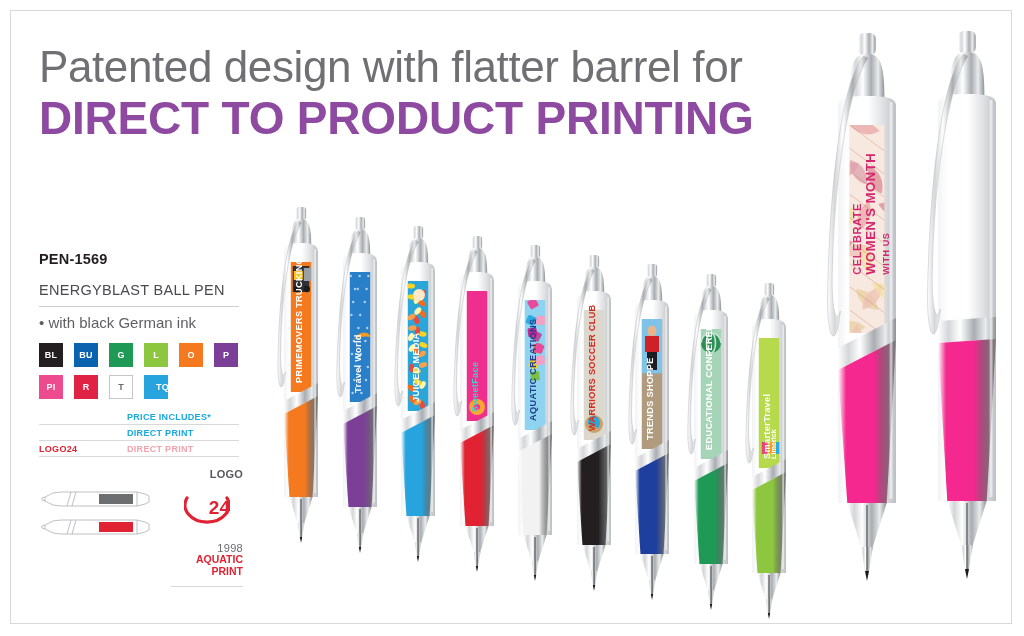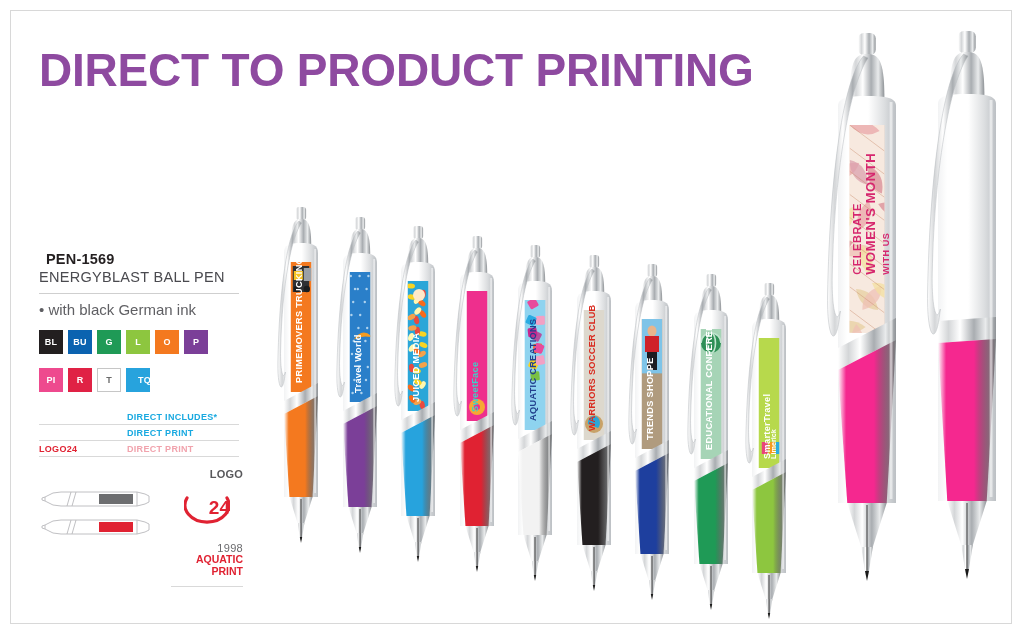--- a/index.html
+++ b/index.html
@@ -57,42 +57,41 @@
     position: absolute;
     left: 28px;
     top: 240px;
     width: 200px;
   }
   #info .sku {
     font-size: 14.5px;
     font-weight: 700;
     color: #231f20;
     letter-spacing: 0.2px;
-    margin-left: 7px;
   }
   #info .pname {
     font-size: 14.5px;
     font-weight: 400;
     color: #4a4a4f;
     letter-spacing: 0.3px;
-    margin-top: 2px;
+    margin-top: 15px;
   }
   #info .rule {
     height: 1px;
     background: #cfcfcf;
     margin: 8px 0 7px 0;
   }
   #info .bullet {
     font-size: 15px;
     color: #5f5f63;
   }
 
   
   .swatch-rows { margin-top: 12px; }
-  .swatch-row { display: flex; gap: 5px; margin-bottom: 14px; }
+  .swatch-row { display: flex; gap: 11px; margin-bottom: 8px; }
   .swatch {
     width: 24px; height: 24px;
     display: flex; align-items: center; justify-content: center;
     font-size: 9px; font-weight: 700; color: #ffffff;
     letter-spacing: 0.2px;
     box-sizing: border-box;
   }
   .swatch.light { color: #6a6a6a; border: 1px solid #c6c6c6; }
 
   
@@ -165,20 +164,21 @@
   #pens { position: absolute; left: 0; top: 0; width: 100%; height: 100%; }
   .pen { position: absolute; }
   .pen svg { display: block; overflow: visible; }
 </style>
 </head>
 <body>
 
 <div id="page">
 
   <div id="headline">
+    <div class="line1">Patented design with flatter barrel for</div>
     <div class="line2">DIRECT TO PRODUCT PRINTING</div>
   </div>
 
   <div id="info">
     <div class="sku">PEN-1569</div>
     <div class="pname">ENERGYBLAST BALL PEN</div>
     <div class="rule"></div>
     <div class="bullet">• with black German ink</div>
     <div class="swatch-rows" id="swatch-rows">
         <div class="swatch-row">
@@ -194,21 +194,21 @@
           <div class="swatch" style="background: rgb(224, 34, 69);">R</div>
           <div class="swatch light" style="background: rgb(255, 255, 255);">T</div>
           <div class="swatch" style="background: rgb(39, 163, 221); padding-left: 13px;">TQ</div>
         </div>
       </div>
   </div>
 
   <div id="price-table">
     <div class="prow head">
       <div class="c1"></div>
-      <div class="c2 t-cyan">DIRECT INCLUDES*</div>
+      <div class="c2 t-cyan">PRICE INCLUDES*</div>
     </div>
     <div class="prow">
       <div class="c1"></div>
       <div class="c2 t-cyan">DIRECT PRINT</div>
     </div>
     <div class="prow">
       <div class="c1 t-red">LOGO24</div>
       <div class="c2 t-pink">DIRECT PRINT</div>
     </div>
   </div>

